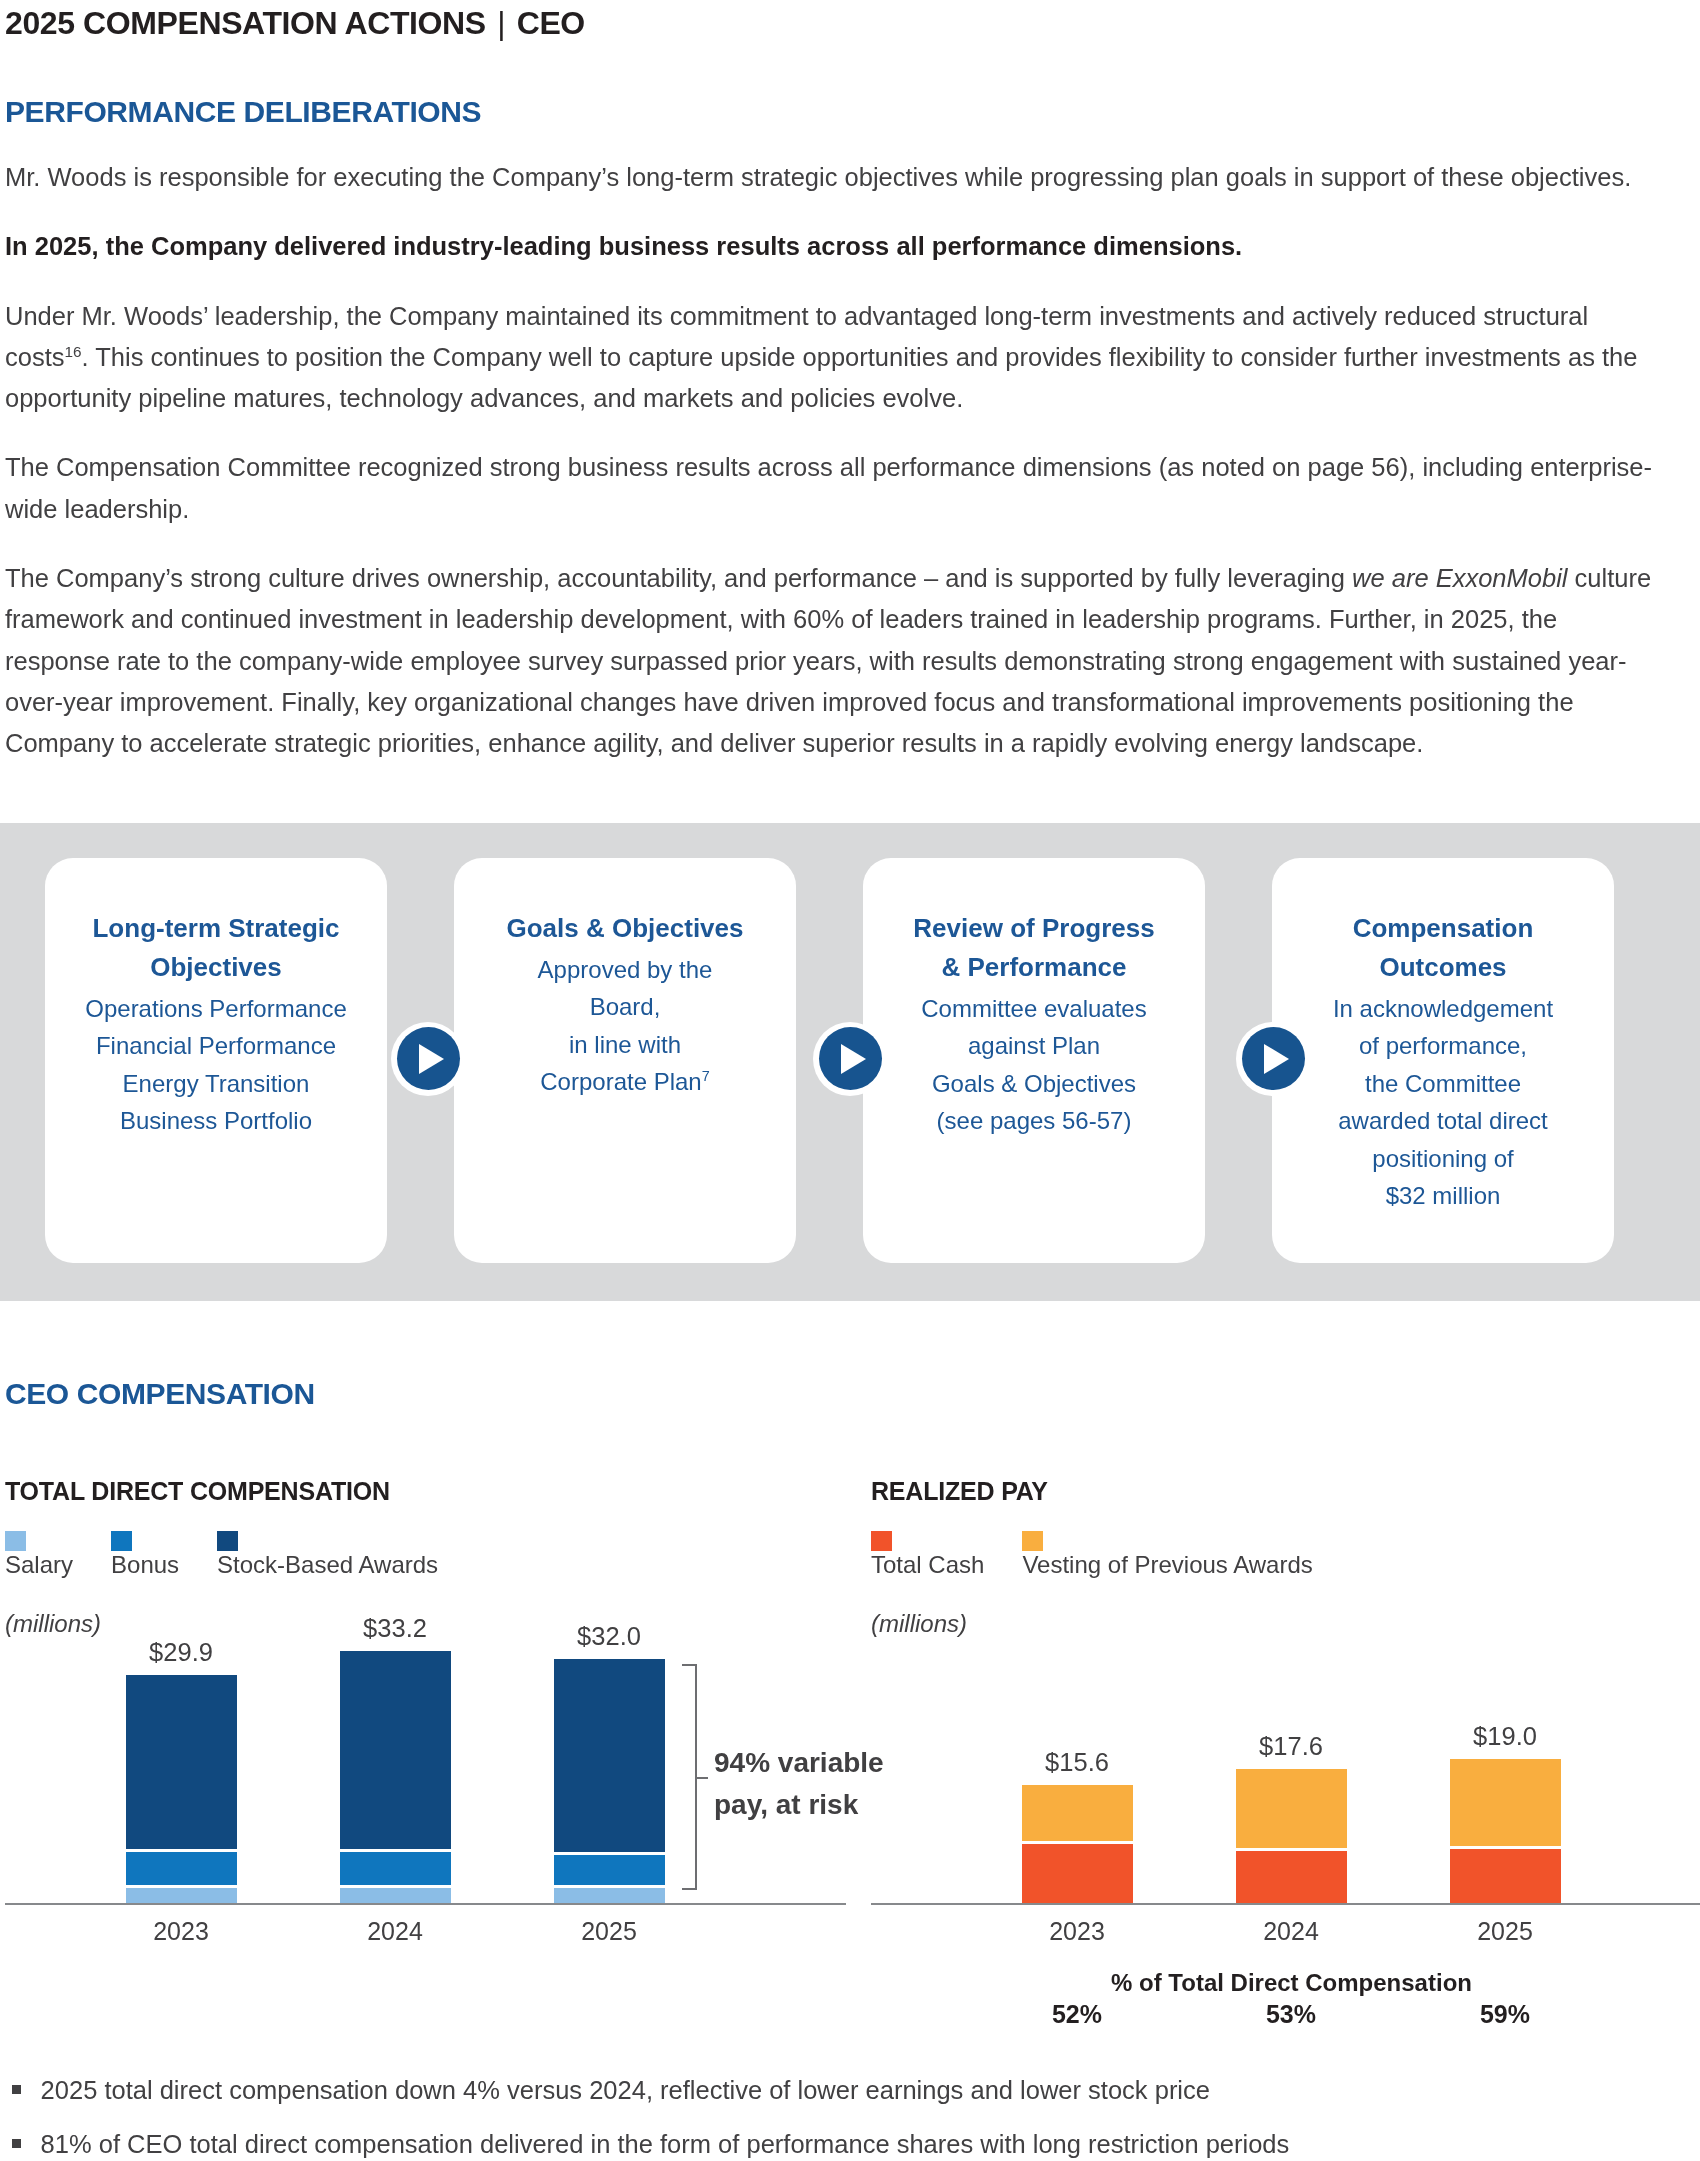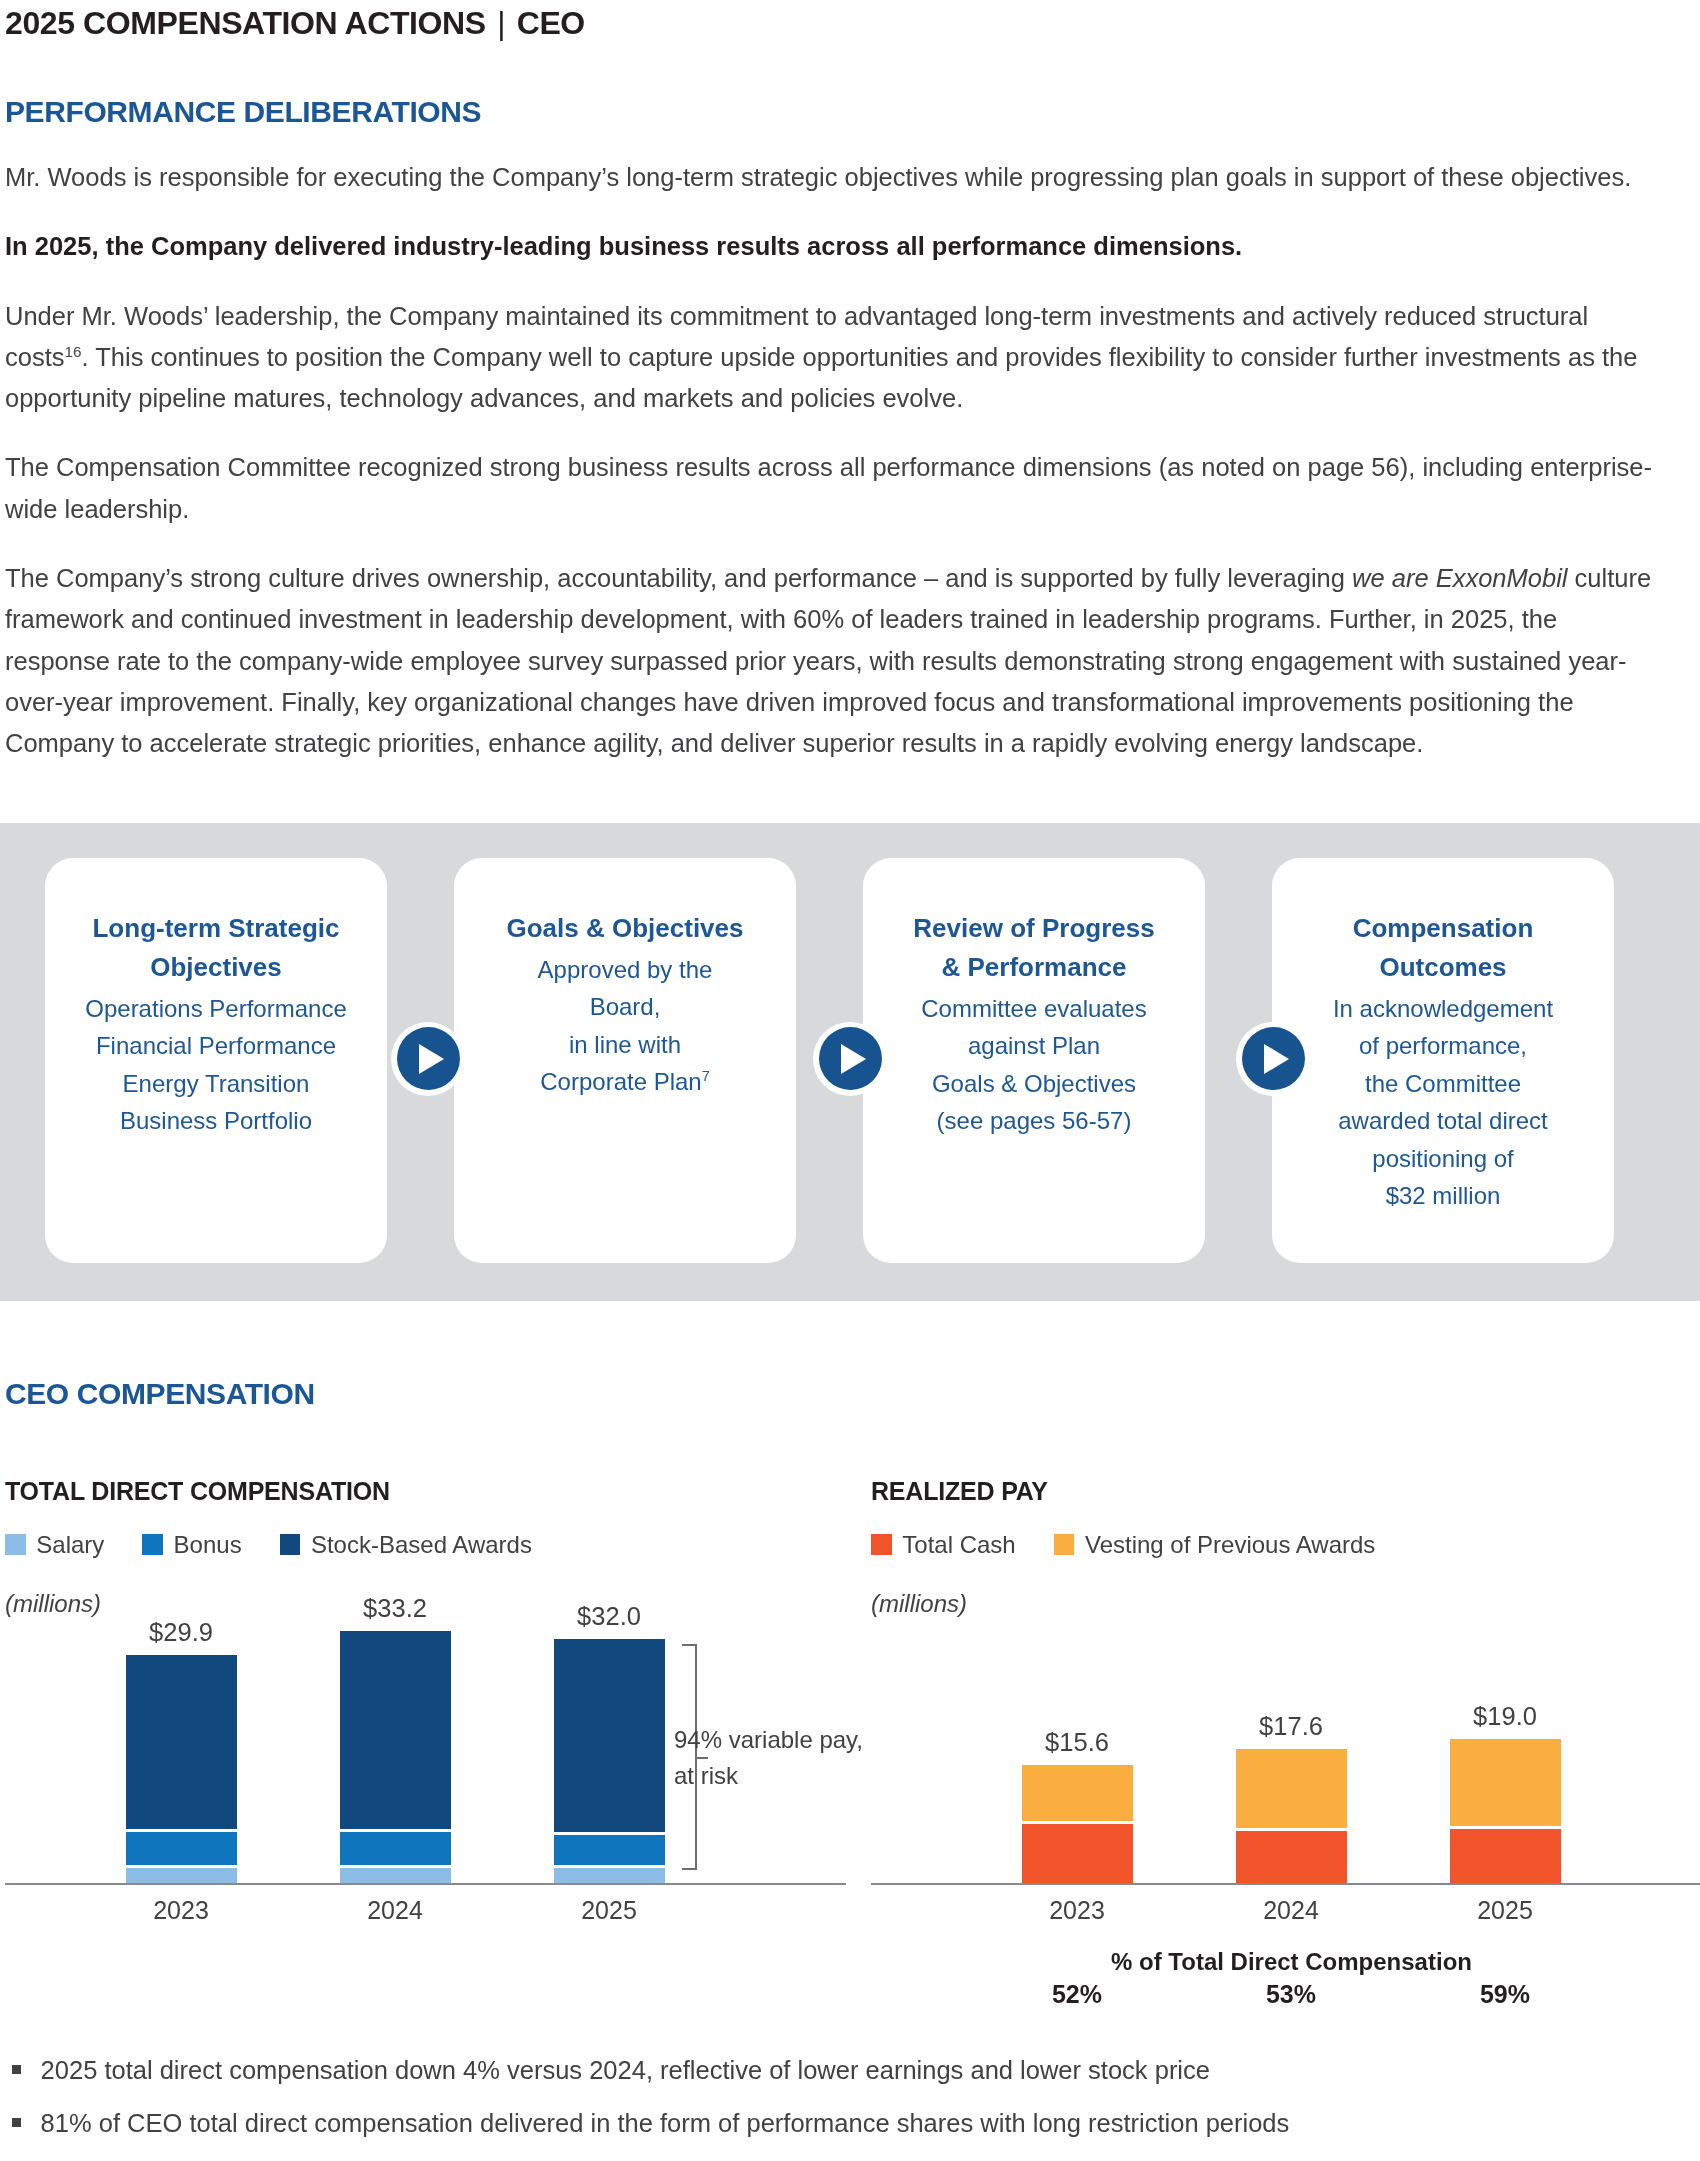--- a/index.html
+++ b/index.html
@@ -30,38 +30,38 @@
   .arrow1{left:391px;} .arrow2{left:813px;} .arrow3{left:1236px;}
 
   .ceo-heading{margin-top:76px;}
 
   
   .charts{display:flex;align-items:flex-start;margin-top:66px;}
   .chart-left{width:841px;flex:none;}
   .chart-right{width:830px;flex:none;margin-left:25px;}
   .chart-title{font-size:25px;font-weight:700;color:#231f20;letter-spacing:-0.2px;}
   .legend{display:flex;gap:38px;align-items:center;margin-top:25px;font-size:24px;font-weight:300;color:#414042;}
-  .legend-item{display:flex;align-items:center;}
+  .legend-item{display:flex;align-items:flex-start;flex-direction:column;}
   .chip{width:20.6px;height:20.6px;display:inline-block;margin-right:10.7px;flex:none;}
   .units{font-style:italic;font-size:24px;font-weight:300;color:#414042;margin-top:31px;}
 
   .plot{position:relative;height:257px;border-bottom:2.5px solid #87898c;display:flex;align-items:flex-end;margin-top:8.2px;}
   .chart-left .plot,.chart-left .cats{padding-left:69px;}
   .chart-right .plot,.chart-right .cats,.chart-right .percents{padding-left:99px;}
   .bar-slot{width:214px;display:flex;flex-direction:column;align-items:center;justify-content:flex-end;flex:none;}
   .bar-total{font-size:25.5px;font-weight:300;color:#414042;margin-bottom:8.2px;}
   .stack{width:111px;display:flex;flex-direction:column;}
   .seg{width:100%;}
   .cats{display:flex;margin-top:11.5px;}
   .cat{width:214px;text-align:center;font-size:25px;font-weight:300;color:#414042;flex:none;}
 
   .bracket{position:absolute;left:677px;top:18px;bottom:13px;width:13px;
            border-top:2.5px solid #6d6e71;border-right:2.5px solid #6d6e71;border-bottom:2.5px solid #6d6e71;}
   .bracket:after{content:"";position:absolute;right:-13px;top:50%;width:10.7px;border-top:2.5px solid #6d6e71;}
-  .annotation{position:absolute;left:669px;top:96px;width:194px;font-size:24px;font-weight:400;color:#414042;line-height:1.5;}
+  .annotation{position:absolute;left:709px;top:96px;width:194px;font-size:28px;font-weight:700;color:#414042;line-height:1.5;}
 
   .caption{width:643px;margin:23px 0 3.3px 99px;text-align:center;font-size:24px;font-weight:700;color:#231f20;}
   .percents{display:flex;}
   .pct{width:214px;text-align:center;font-size:25px;font-weight:700;color:#231f20;flex:none;}
 
   .footnotes{margin:43px 0 33px 1.6px;}
   .fn{display:flex;font-size:25.5px;font-weight:300;color:#414042;margin-top:16.5px;line-height:1.45;}
   .sq{width:9px;height:9px;background:#414042;flex:none;margin:13px 20px 0 5px;}
 </style>
 </head>

